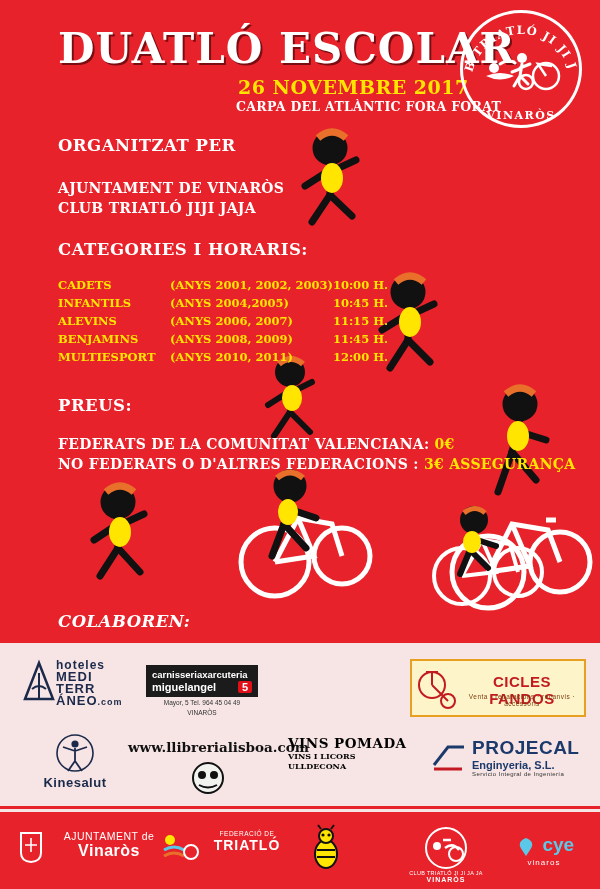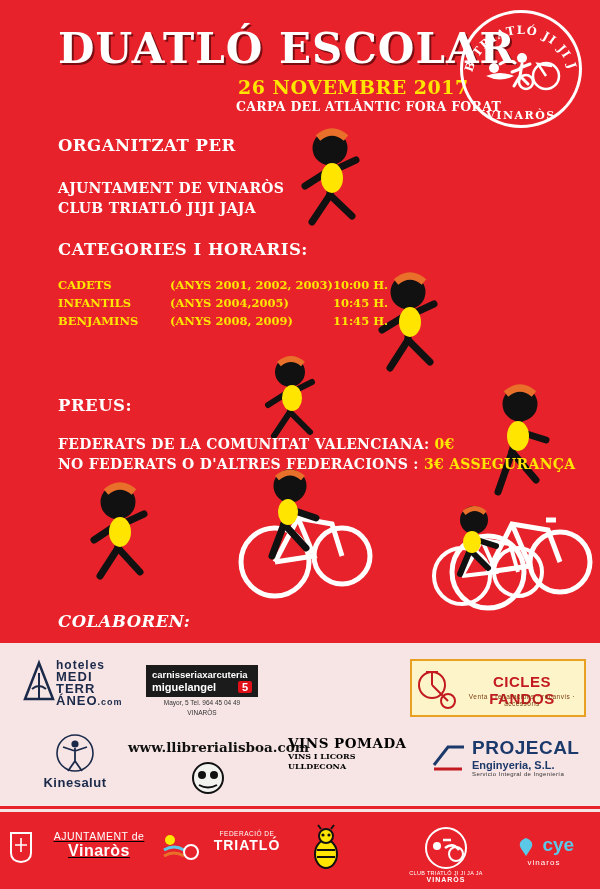--- a/index.html
+++ b/index.html
@@ -406,23 +406,33 @@
         <td class="c-name">CADETS</td>
         <td class="c-years">(ANYS 2001, 2002, 2003)</td>
         <td class="c-time">10:00 H.</td>
       </tr>
       <tr>
         <td class="c-name">INFANTILS</td>
         <td class="c-years">(ANYS 2004,2005)</td>
         <td class="c-time">10:45 H.</td>
       </tr>
       <tr>
+        <td class="c-name">ALEVINS</td>
+        <td class="c-years">(ANYS 2006, 2007)</td>
+        <td class="c-time">11:15 H.</td>
+      </tr>
+      <tr>
         <td class="c-name">BENJAMINS</td>
         <td class="c-years">(ANYS 2008, 2009)</td>
         <td class="c-time">11:45 H.</td>
+      </tr>
+      <tr>
+        <td class="c-name">MULTIESPORT</td>
+        <td class="c-years">(ANYS 2010, 2011)</td>
+        <td class="c-time">12:00 H.</td>
       </tr>
     </tbody>
   </table>
 
   <div class="lbl h-section preus-title">PREUS:</div>
   <div class="lbl l-white preus-l1">
     <span>FEDERATS DE LA COMUNITAT VALENCIANA: </span><span class="hl">0€</span>
   </div>
   <div class="lbl l-white preus-l2">
     <span>NO FEDERATS O D'ALTRES FEDERACIONS : </span><span class="hl">3€ ASSEGURANÇA</span>
@@ -508,21 +518,21 @@
       <div class="l2">Enginyeria, S.L.</div>
       <div class="l3">Servicio Integral de Ingeniería</div>
     </div>
   </div>
 </div>
 
 <div class="divider-line"></div>
 
 <div class="bottom-strip">
 
-  <div class="sp-box" style="left:8px; top:18px; width:150px;text-decoration:underline;">
+  <div class="sp-box" style="left:18px; top:18px; width:150px;">
     <svg width="26" height="34" viewBox="0 0 26 34" style="float:left">
       <path d="M3 3 h20 v20 q0 8 -10 9 q-10 -1 -10 -9 z" fill="none" stroke="#fff" stroke-width="2"></path>
       <path d="M13 8 v14 M7 15 h12" stroke="#fff" stroke-width="1.6"></path>
     </svg>
     <div class="ajunt" style="margin-left:32px;">
       <div class="l1">AJUNTAMENT de</div>
       <div class="l2">Vinaròs</div>
     </div>
   </div>
 

